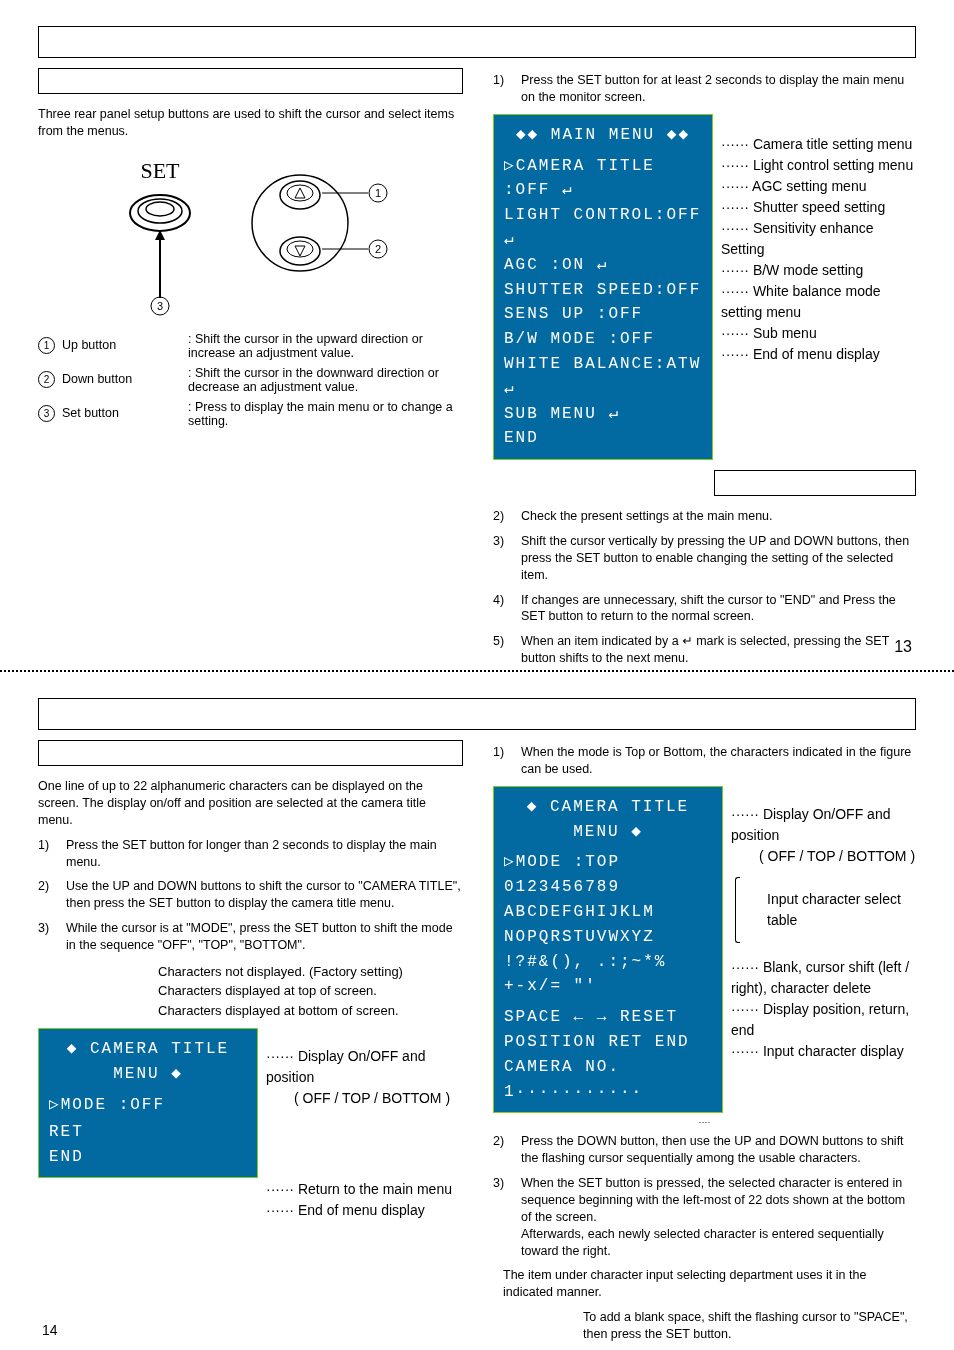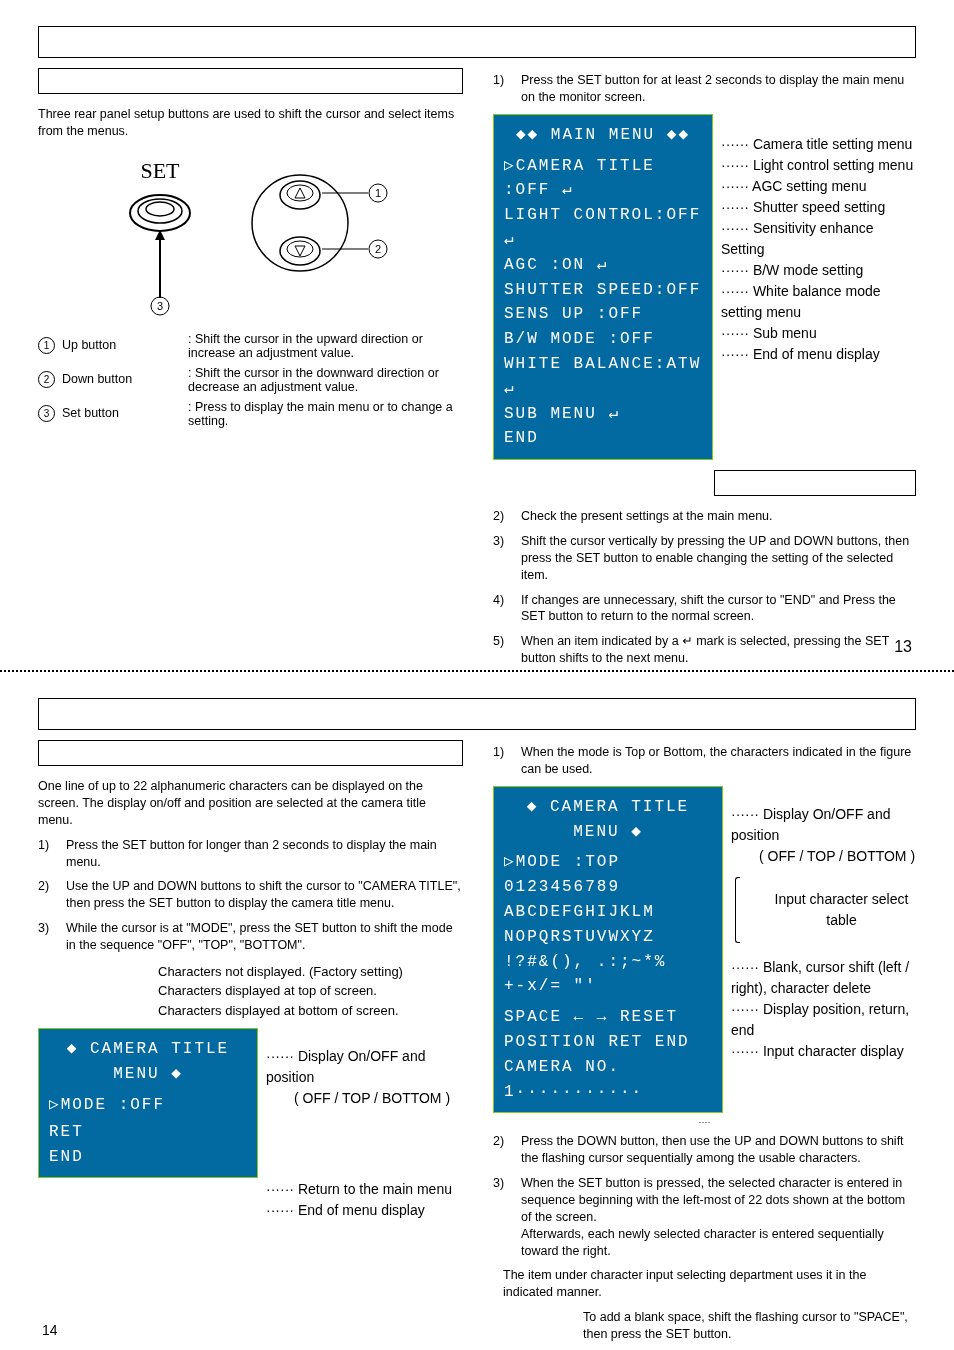--- a/index.html
+++ b/index.html
@@ -69,21 +69,21 @@
     letter-spacing: 2px;
     line-height: 1.55;
     padding: 8px 10px;
     width: 220px;
     box-sizing: border-box;
   }
   .osd.tall { min-height: 150px; }
   .osd .hdr { text-align: center; margin-bottom: 6px; }
   .cap-col { font-size: 14px; line-height: 1.5; flex:1; }
   .cap-col .cap-line::before { content: "······  "; color: #000; }
-  .brace-block { position: relative; padding-left: 24px; margin: 2px 0; text-align: center; }
+  .brace-block { position: relative; padding-left: 24px; margin: 2px 0; }
   .brace-block .br { position:absolute; left:0; top:0; bottom:0; border-left:1px solid #000; border-top:1px solid #000; border-bottom:1px solid #000; width:4px; border-right:none; border-radius:3px 0 0 3px; }
   .mode-list { margin: 6px 0 6px 120px; font-size: 13px; line-height:1.5; }
   .page-num-right { position: absolute; bottom: 14px; right: 42px; font-size: 16px; }
   .page-num-left { position: absolute; bottom: 14px; left: 42px; font-size: 14px; }
   .dotrule { border: none; border-top: 2px dotted #000; margin: 0; }
   
   .diagram {
     width: 300px; height: 170px; margin: 8px auto 14px auto; position: relative;
   }
   .diagram svg { width: 100%; height: 100%; }

